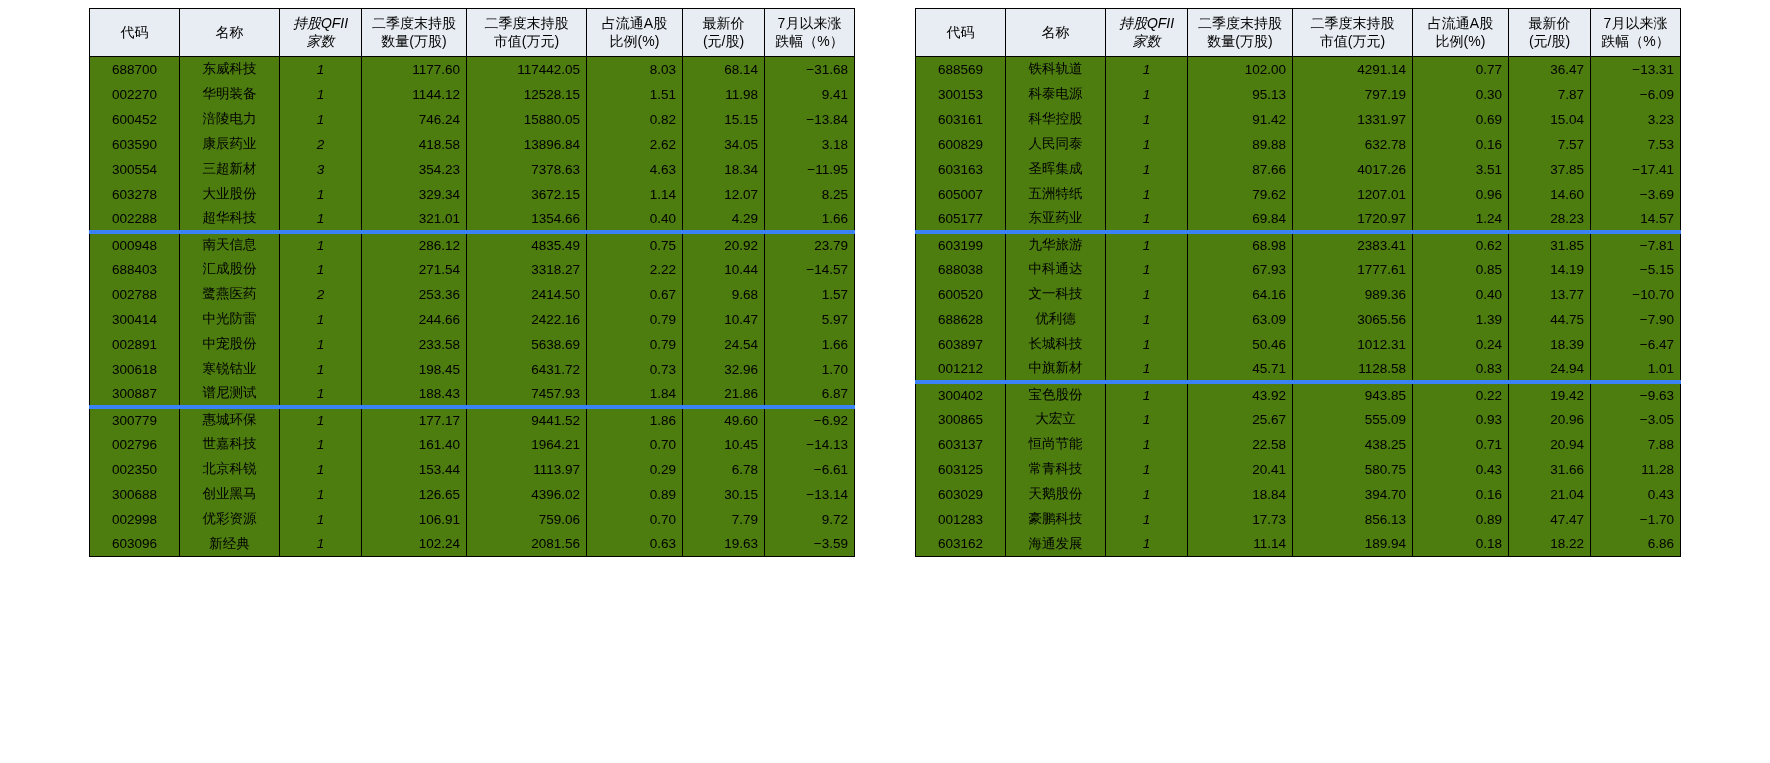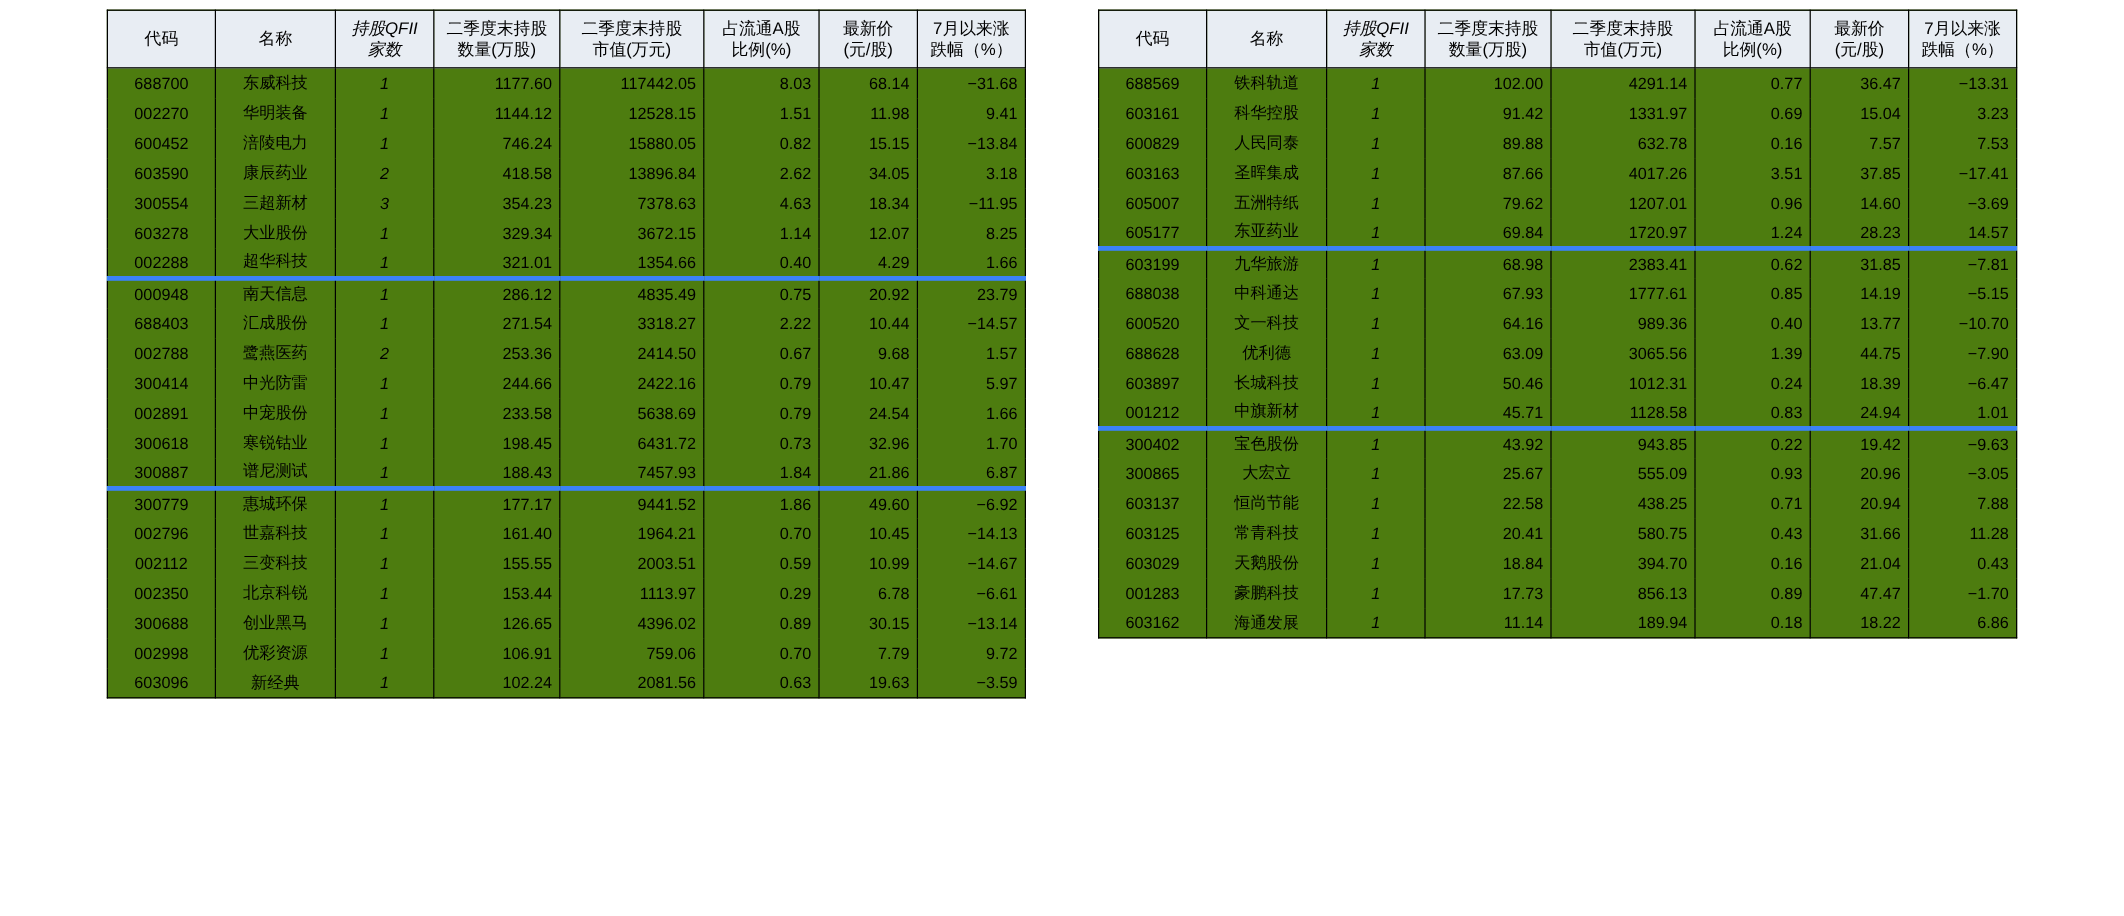--- a/index.html
+++ b/index.html
@@ -272,30 +272,20 @@
             <td class="c-code w-code">002796</td>
             <td class="c-name w-name">世嘉科技</td>
             <td class="c-num w-qfii">1</td>
             <td class="c-val w-qty">161.40</td>
             <td class="c-val w-mv">1964.21</td>
             <td class="c-val w-pct">0.70</td>
             <td class="c-val w-price">10.45</td>
             <td class="c-val w-chg">−14.13</td>
           </tr>
           <tr>
-            <td class="c-code w-code">002112</td>
-            <td class="c-name w-name">三变科技</td>
-            <td class="c-num w-qfii">1</td>
-            <td class="c-val w-qty">155.55</td>
-            <td class="c-val w-mv">2003.51</td>
-            <td class="c-val w-pct">0.59</td>
-            <td class="c-val w-price">10.99</td>
-            <td class="c-val w-chg">−14.67</td>
-          </tr>
-          <tr>
             <td class="c-code w-code">002350</td>
             <td class="c-name w-name">北京科锐</td>
             <td class="c-num w-qfii">1</td>
             <td class="c-val w-qty">153.44</td>
             <td class="c-val w-mv">1113.97</td>
             <td class="c-val w-pct">0.29</td>
             <td class="c-val w-price">6.78</td>
             <td class="c-val w-chg">−6.61</td>
           </tr>
           <tr>
@@ -373,20 +363,30 @@
             <td class="c-code w-code">688569</td>
             <td class="c-name w-name">铁科轨道</td>
             <td class="c-num w-qfii">1</td>
             <td class="c-val w-qty">102.00</td>
             <td class="c-val w-mv">4291.14</td>
             <td class="c-val w-pct">0.77</td>
             <td class="c-val w-price">36.47</td>
             <td class="c-val w-chg">−13.31</td>
           </tr>
           <tr>
+            <td class="c-code w-code">300153</td>
+            <td class="c-name w-name">科泰电源</td>
+            <td class="c-num w-qfii">1</td>
+            <td class="c-val w-qty">95.13</td>
+            <td class="c-val w-mv">797.19</td>
+            <td class="c-val w-pct">0.30</td>
+            <td class="c-val w-price">7.87</td>
+            <td class="c-val w-chg">−6.09</td>
+          </tr>
+          <tr>
             <td class="c-code w-code">603161</td>
             <td class="c-name w-name">科华控股</td>
             <td class="c-num w-qfii">1</td>
             <td class="c-val w-qty">91.42</td>
             <td class="c-val w-mv">1331.97</td>
             <td class="c-val w-pct">0.69</td>
             <td class="c-val w-price">15.04</td>
             <td class="c-val w-chg">3.23</td>
           </tr>
           <tr>

